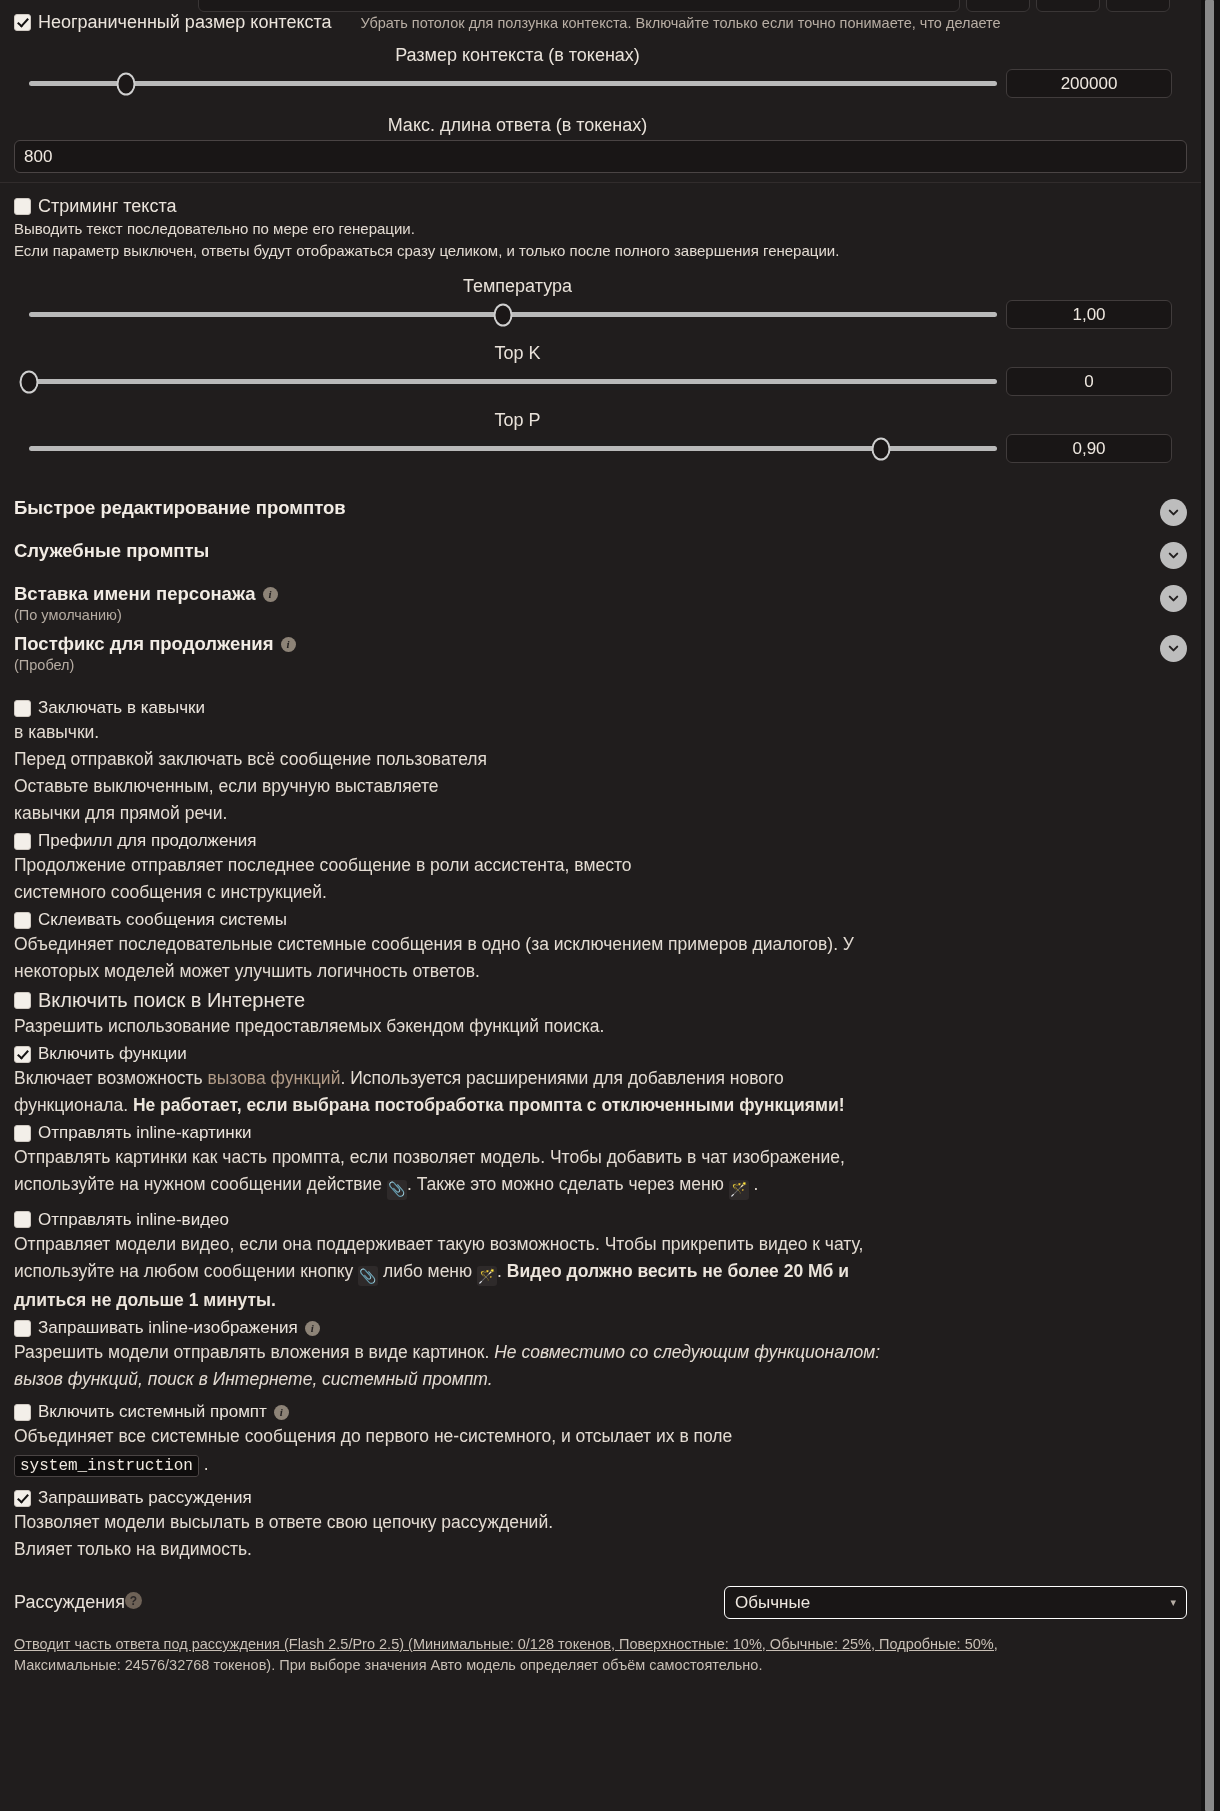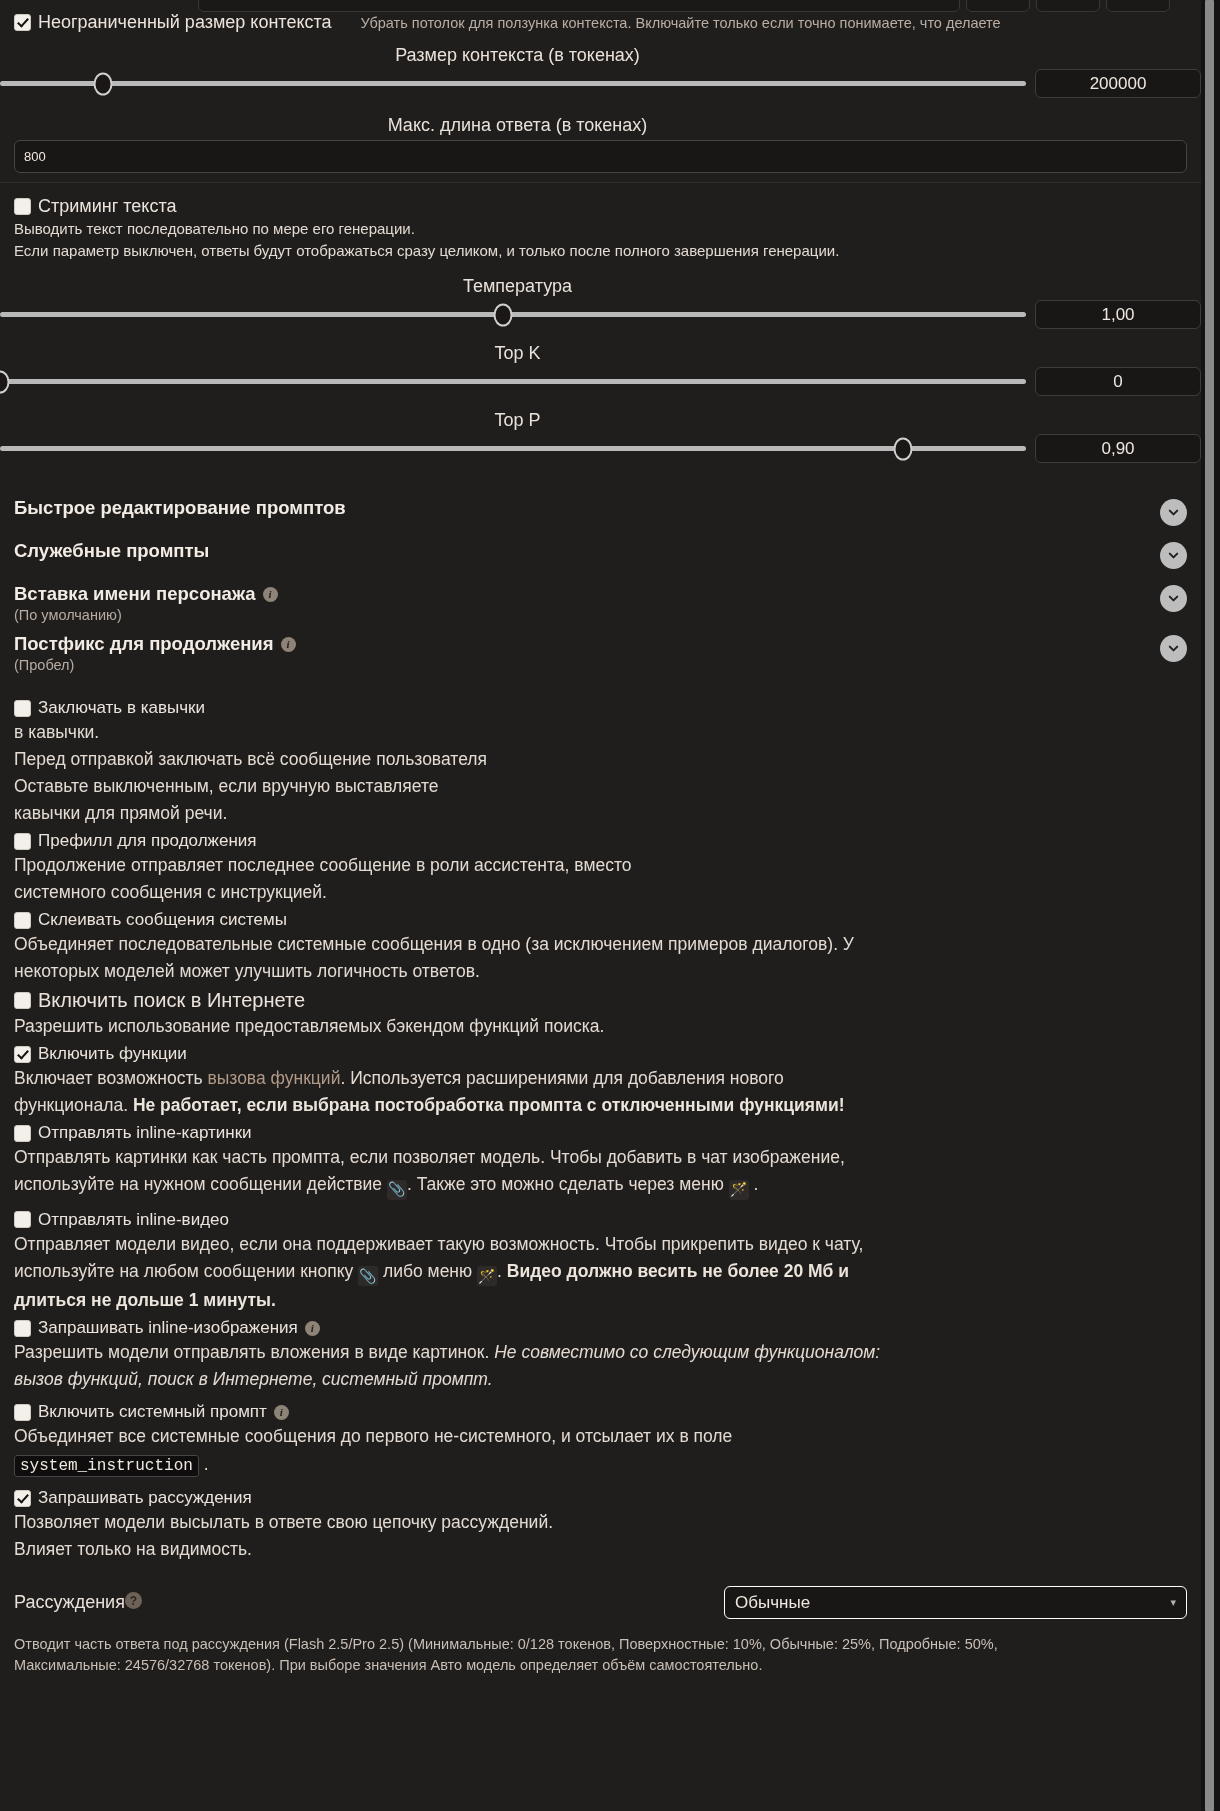--- a/index.html
+++ b/index.html
@@ -62,21 +62,21 @@
   .desc b{font-weight:bold;color:#ece5dc;}
   .desc i{font-style:italic;}
   .muted-fn{color:#b09a86;}
 
   
   .slider-label{
     text-align:center;font-size:18px;color:#e9e2da;
     padding-right:166px;line-height:22px;
   }
   .slider-block{
-    display:flex;align-items:center;gap:0;padding:0 0;box-sizing:border-box;
+    display:flex;align-items:center;gap:0;padding:0 29px;box-sizing:border-box;
   }
   .track-wrap{
     flex:1;height:26px;display:flex;align-items:center;position:relative;
   }
   .track{
     width:100%;height:5px;background:#b9b9b9;border-radius:3px;position:relative;
   }
   .knob{
     position:absolute;top:50%;width:15px;height:19px;
     background:#1b1717;border:2.4px solid #cfcfcf;border-radius:50%;
@@ -85,21 +85,21 @@
   .numbox{
     width:166px;height:29px;margin-left:9px;flex:0 0 166px;
     background:#191616;border:1px solid #413c3c;border-radius:6px;
     display:flex;align-items:center;justify-content:center;
     font-size:17px;color:#efe8e0;box-sizing:border-box;
   }
   .bigfield{
     margin:0 14px;height:33px;
     background:#191616;border:1px solid #4a4444;border-radius:6px;
     display:flex;align-items:center;padding:0 9px;
-    font-size:13px;color:#efe8e0;box-sizing:border-box;
+    font-size:17px;color:#efe8e0;box-sizing:border-box;
   }
   hr.sep{
     border:none;border-top:1px solid #312c2c;margin:9px 0 0 0;
   }
 
   
   .sec{
     display:flex;align-items:flex-start;justify-content:space-between;
     padding:0 14px 0 14px;box-sizing:border-box;
   }
@@ -395,20 +395,20 @@
     <div class="select-label">
       <span>Рассуждения</span>
       <span class="qmark">?</span>
     </div>
     <div class="select-box">
       <span>Обычные</span>
       <span class="caret">▾</span>
     </div>
   </div>
 
-  <div class="footnote" style="margin-top:15px;">Отводит часть ответа под рассуждения (Flash 2.5/Pro 2.5) (Минимальные: 0/128 токенов, Поверхностные: 10%, Обычные: 25%, Подробные: 50%,</div>
+  <div class="footnote" style="margin-top:15px;text-decoration:underline;">Отводит часть ответа под рассуждения (Flash 2.5/Pro 2.5) (Минимальные: 0/128 токенов, Поверхностные: 10%, Обычные: 25%, Подробные: 50%,</div>
   <div class="footnote">Максимальные: 24576/32768 токенов). При выборе значения Авто модель определяет объём самостоятельно.</div>
 
 </div>
 
 <div class="scrollbar">
   <div class="thumb"></div>
 </div>
 
 </body></html>

